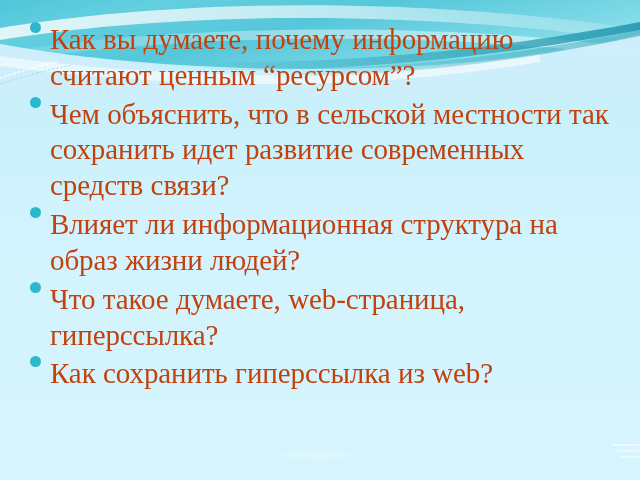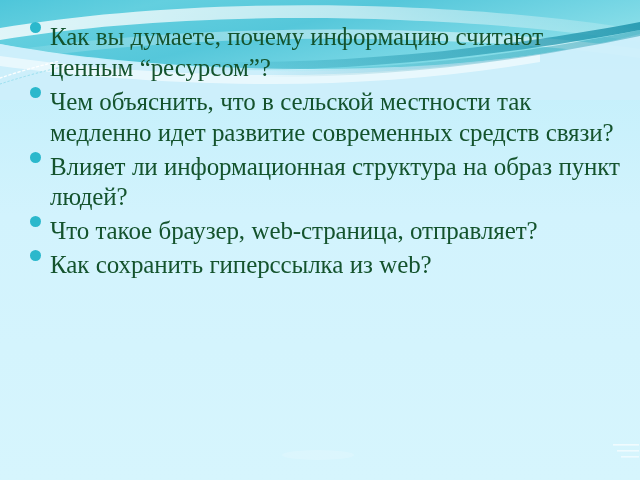--- a/index.html
+++ b/index.html
@@ -53,23 +53,23 @@
     width: 596px;
     margin: 0;
     padding: 0;
     list-style: none;
   }
 
   .bullet-item {
     position: relative;
     padding-left: 26px;
     margin: 0 0 3px 0;
-    font-size: 25px;
+    font-size: 29px;
     line-height: 1.235;
-    color: #14532d;
+    color: #c2410c;
     letter-spacing: -0.1px;
     word-spacing: 0.3px;
   }
 
   .bullet-dot {
     position: absolute;
     left: 6px;
     top: 0.48em;
     width: 11px;
     height: 11px;
@@ -161,32 +161,32 @@
 
     <ul id="bullet-list">
 
       <li class="bullet-item">
         <span class="bullet-dot"></span>
         <span class="bullet-text">Как вы думаете, почему информацию считают ценным “ресурсом”?</span>
       </li>
 
       <li class="bullet-item">
         <span class="bullet-dot"></span>
-        <span class="bullet-text">Чем объяснить, что в сельской местности так медленно идет развитие современных средств связи?</span>
+        <span class="bullet-text">Чем объяснить, что в сельской местности так сохранить идет развитие современных средств связи?</span>
       </li>
 
 
       <li class="bullet-item">
         <span class="bullet-dot"></span>
-        <span class="bullet-text">Влияет ли информационная структура на образ пункт людей?</span>
+        <span class="bullet-text">Влияет ли информационная структура на образ жизни людей?</span>
       </li>
 
       <li class="bullet-item">
         <span class="bullet-dot"></span>
-        <span class="bullet-text">Что такое браузер, web-страница, отправляет?</span>
+        <span class="bullet-text">Что такое думаете, web-страница, гиперссылка?</span>
       </li>
 
       <li class="bullet-item">
         <span class="bullet-dot"></span>
         <span class="bullet-text">Как сохранить гиперссылка из web?</span>
       </li>
 
     </ul>
 
   </div>

